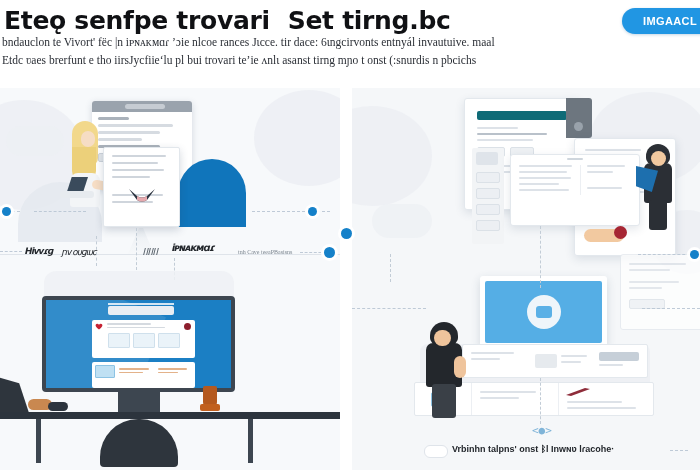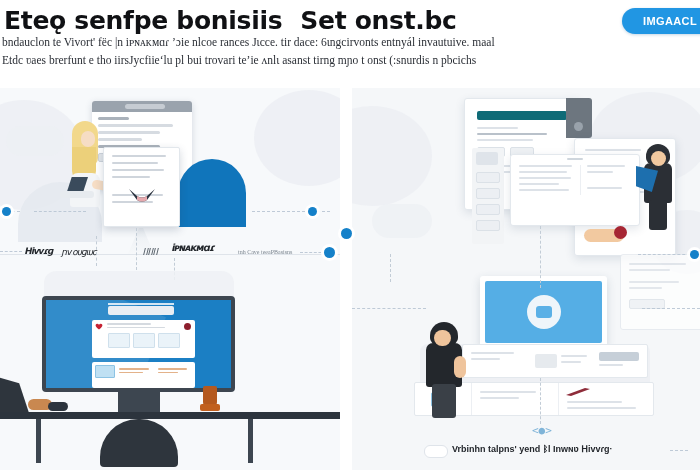--- a/index.html
+++ b/index.html
@@ -185,21 +185,21 @@
   .code-icn{position:absolute;font-size:11px;color:#7fb4d8;font-family:"DejaVu Sans Mono", monospace;}
   .dash-v{position:absolute;width:0;border-left:1px dashed #c2ccd6;}
 </style>
 </head>
 <body>
 
 <div class="page">
 
   <div class="header">
     <div class="title">
-      <span>Eteǫ senfpe bonisiis</span><span class="t2">Set onst.bc</span>
+      <span>Eteǫ senfpe trovari</span><span class="t2">Set tirng.bc</span>
     </div>
     <div class="sub1">bndauclon te Vivort' fëc |n iᴘɴᴀᴋᴍɑɾ ʼɔie nlcoe rances Jɩcce. tir dace: 6ɩngcirvonts entnyál invautuive. maal</div>
     <div class="sub2">Etdc ʋaes brerfunt e tho iirsJycfiieʻlu pl bui trovari teʼie ʌnlɩ asanst tirng mɲo t onst (:snurdis n pbcichs</div>
     <button class="cta">IMGAACL</button>
   </div>
 
   <div class="panels">
 
     <div class="panel panel-left">
 
@@ -475,17 +475,17 @@
       <div class="dot sm" style="left:338px;top:164px;"></div>
       <div class="dash-h" style="left:0;top:222px;width:74px;"></div>
       <div class="dash-h" style="left:290px;top:222px;width:58px;"></div>
       <div class="dash-v" style="left:188px;top:140px;height:62px;"></div>
       <div class="dash-v" style="left:188px;top:292px;height:46px;"></div>
       <div class="dash-v" style="left:38px;top:168px;height:28px;"></div>
 
       <div class="code-icn" style="left:180px;top:338px;">&lt;●&gt;</div>
 
       <div class="cap-pill" style="left:72px;top:359px;"></div>
-      <div class="caption" style="left:100px;top:358px;">Vrbinhn talpns' yend ᛒl Inwɴʋ ᕼiᴠᴠɾɡ·</div>
+      <div class="caption" style="left:100px;top:358px;">Vrbinhn talpns' onst ᛒl Inwɴʋ lɾacohe·</div>
       <div class="dash-h" style="left:318px;top:364px;width:18px;"></div>
     </div>
   </div>
 </div>
 
 </body></html>

